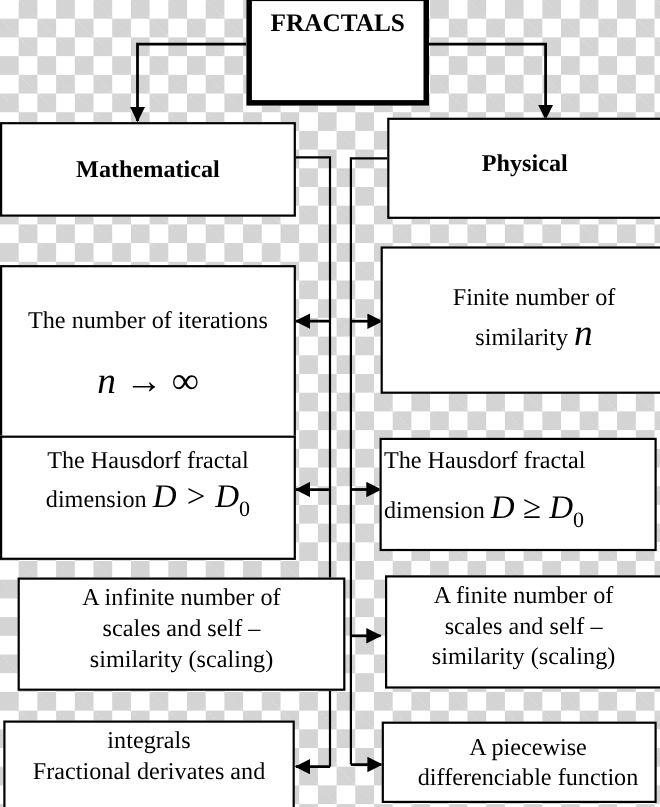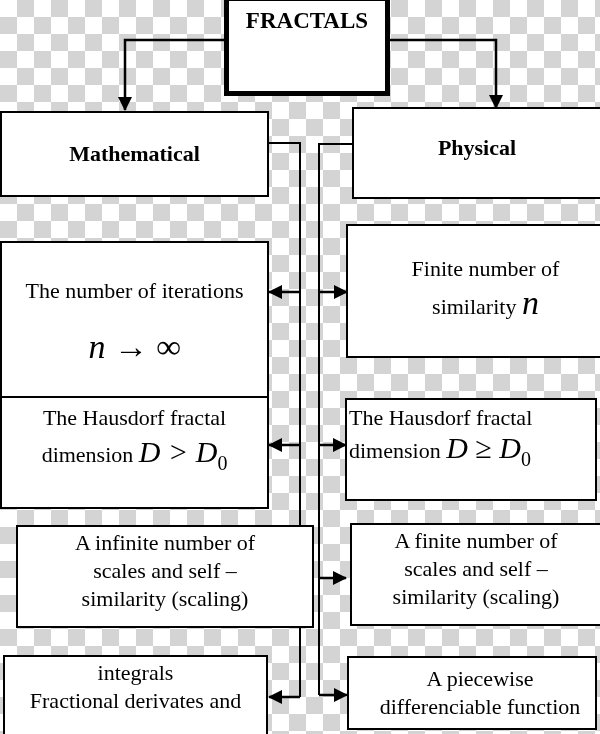--- a/index.html
+++ b/index.html
@@ -100,21 +100,21 @@
 <div class="box" style="left:346px;top:224px;width:279px;height:134px;padding-bottom:6px;">
   <span>Finite number of</span>
   <span style="margin-top:6px;">
     <span>similarity</span>
     <span class="math-inline" style="font-size:34px;">n</span>
   </span>
 </div>
 
 <div class="box" style="left:345px;top:398px;width:252px;height:103px;justify-content:flex-start;padding-top:4px;align-items:flex-start;padding-left:2px;">
   <span>The Hausdorf fractal</span>
-  <span style="margin-top:2px;">
+  <span style="margin-top:16px;">
     <span>dimension</span>
     <span class="math-inline">D ≥ D</span><span class="sub">0</span>
   </span>
 </div>
 
 <div class="box" style="left:350px;top:523px;width:252px;height:103px;justify-content:flex-start;padding-top:2px;">
   <span>A finite number of</span>
   <span>scales and self –</span>
   <span>similarity (scaling)</span>
 </div>

